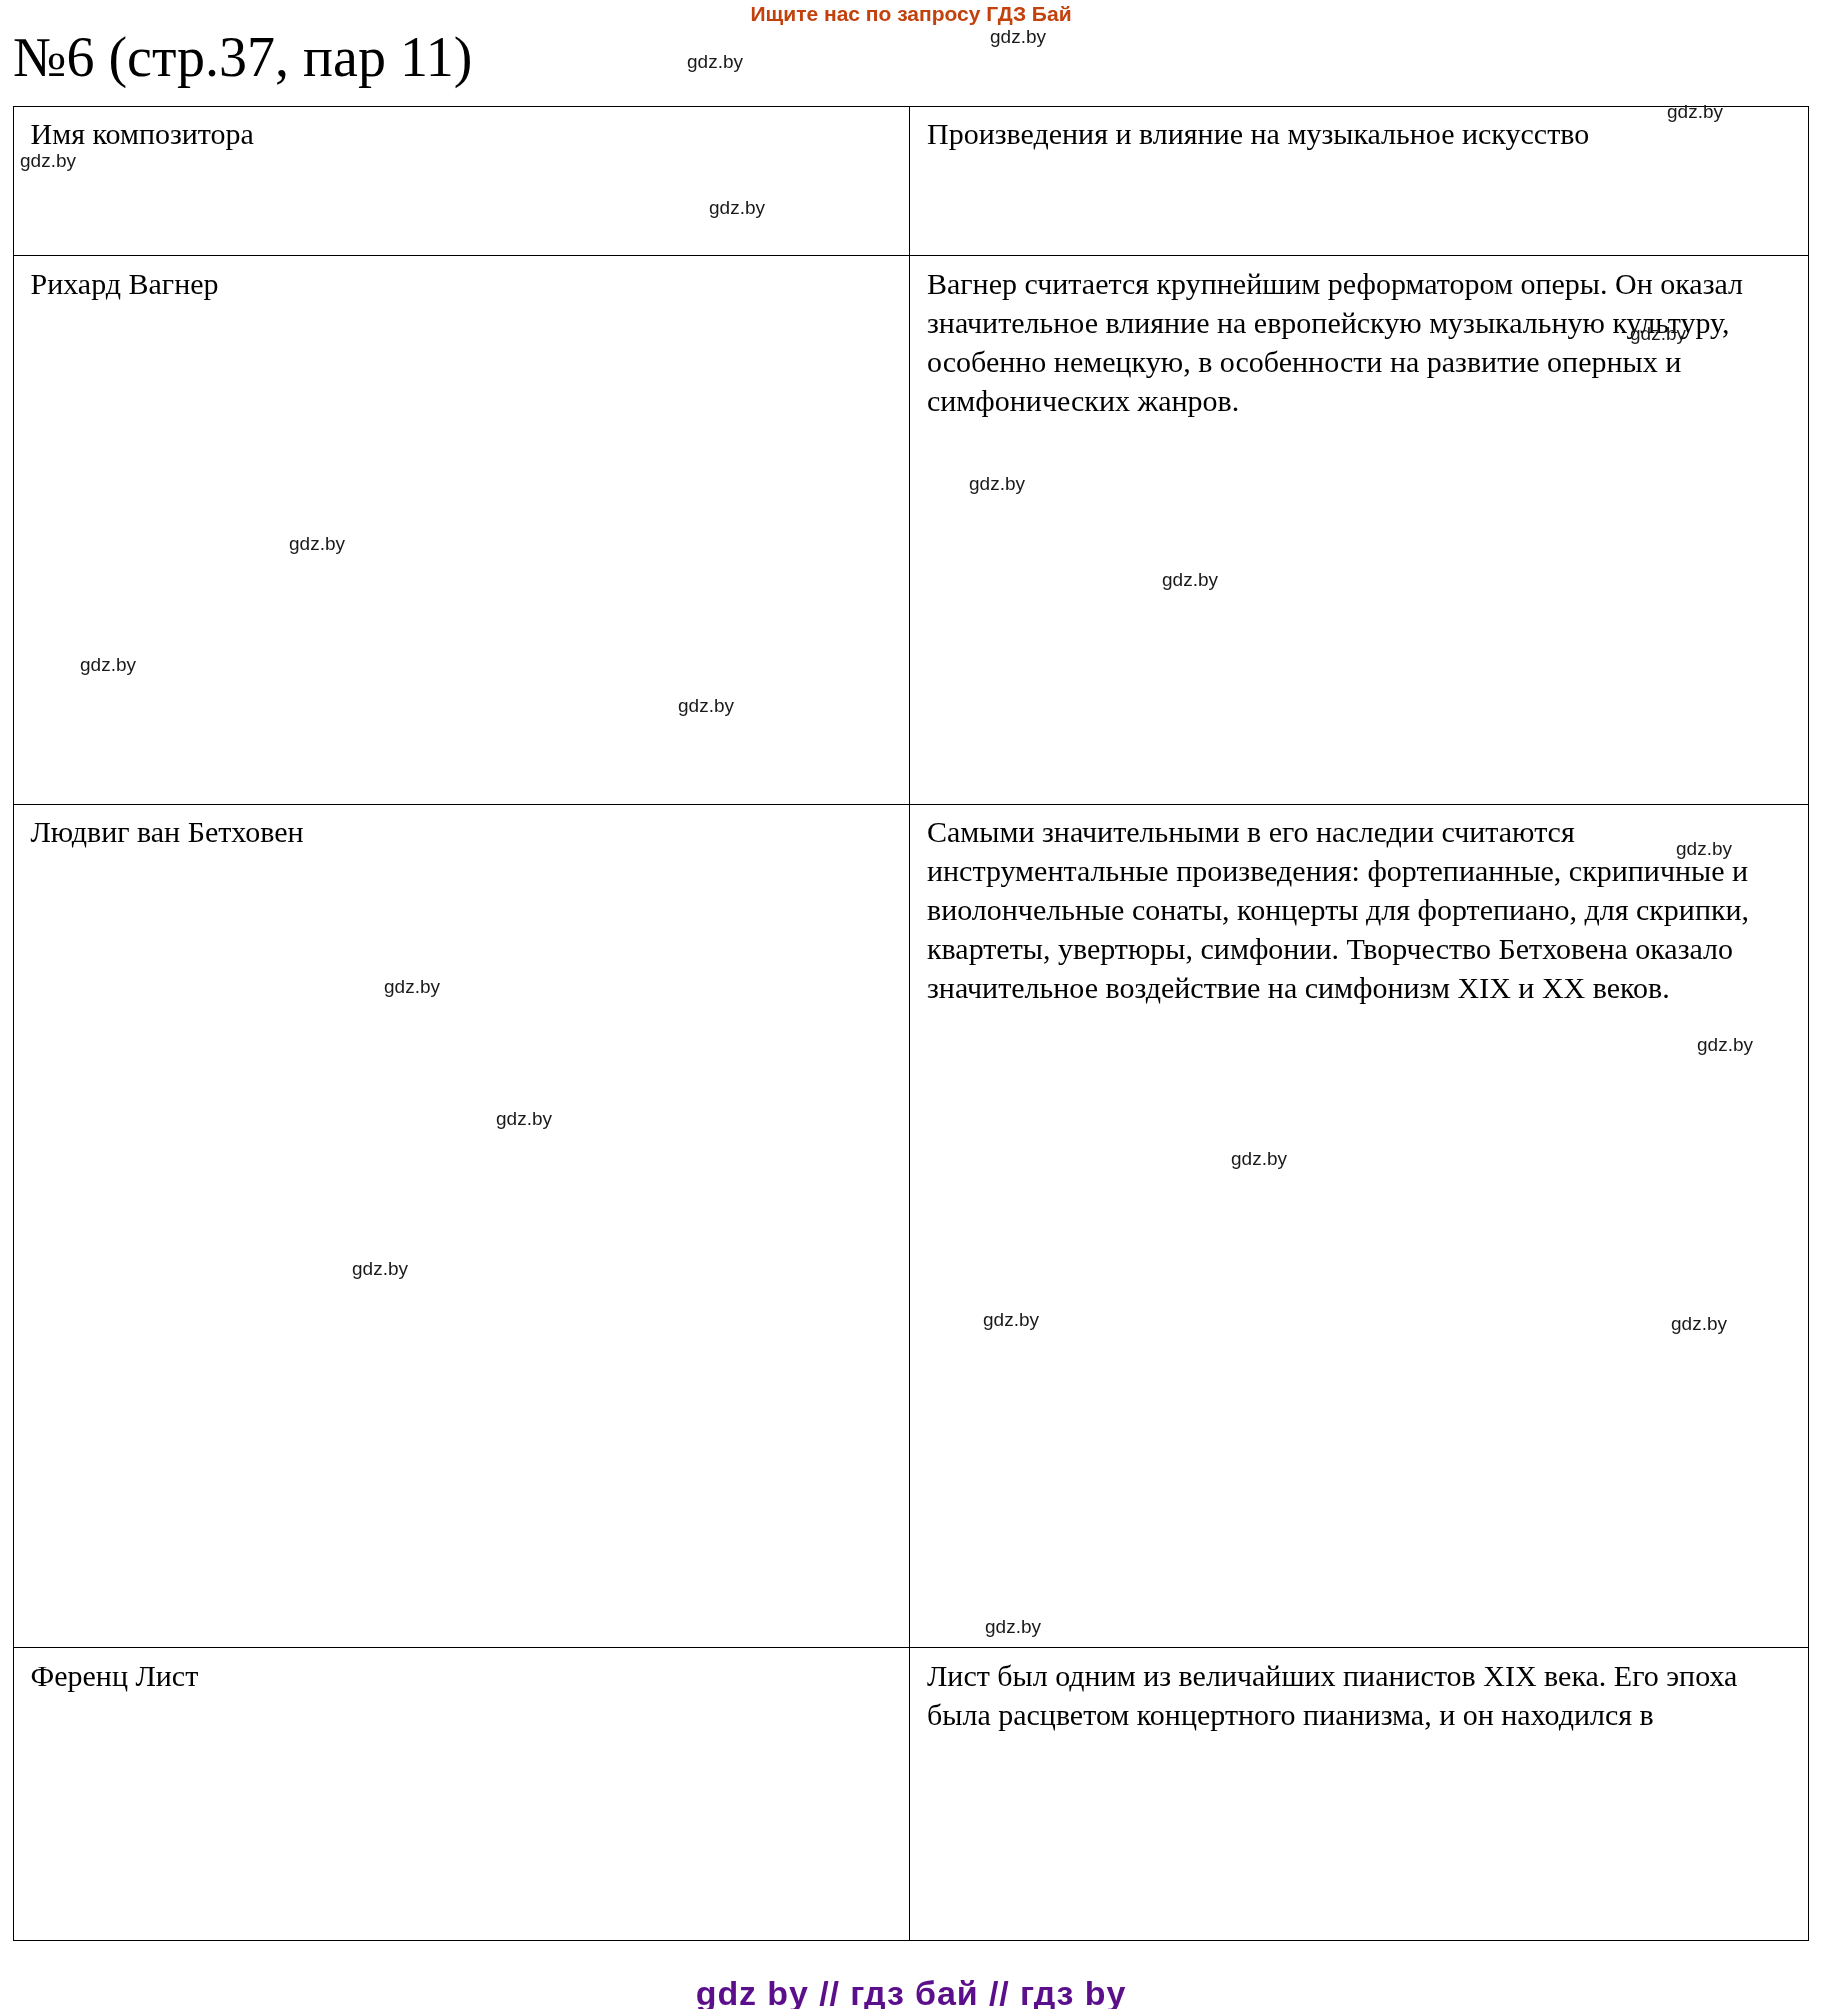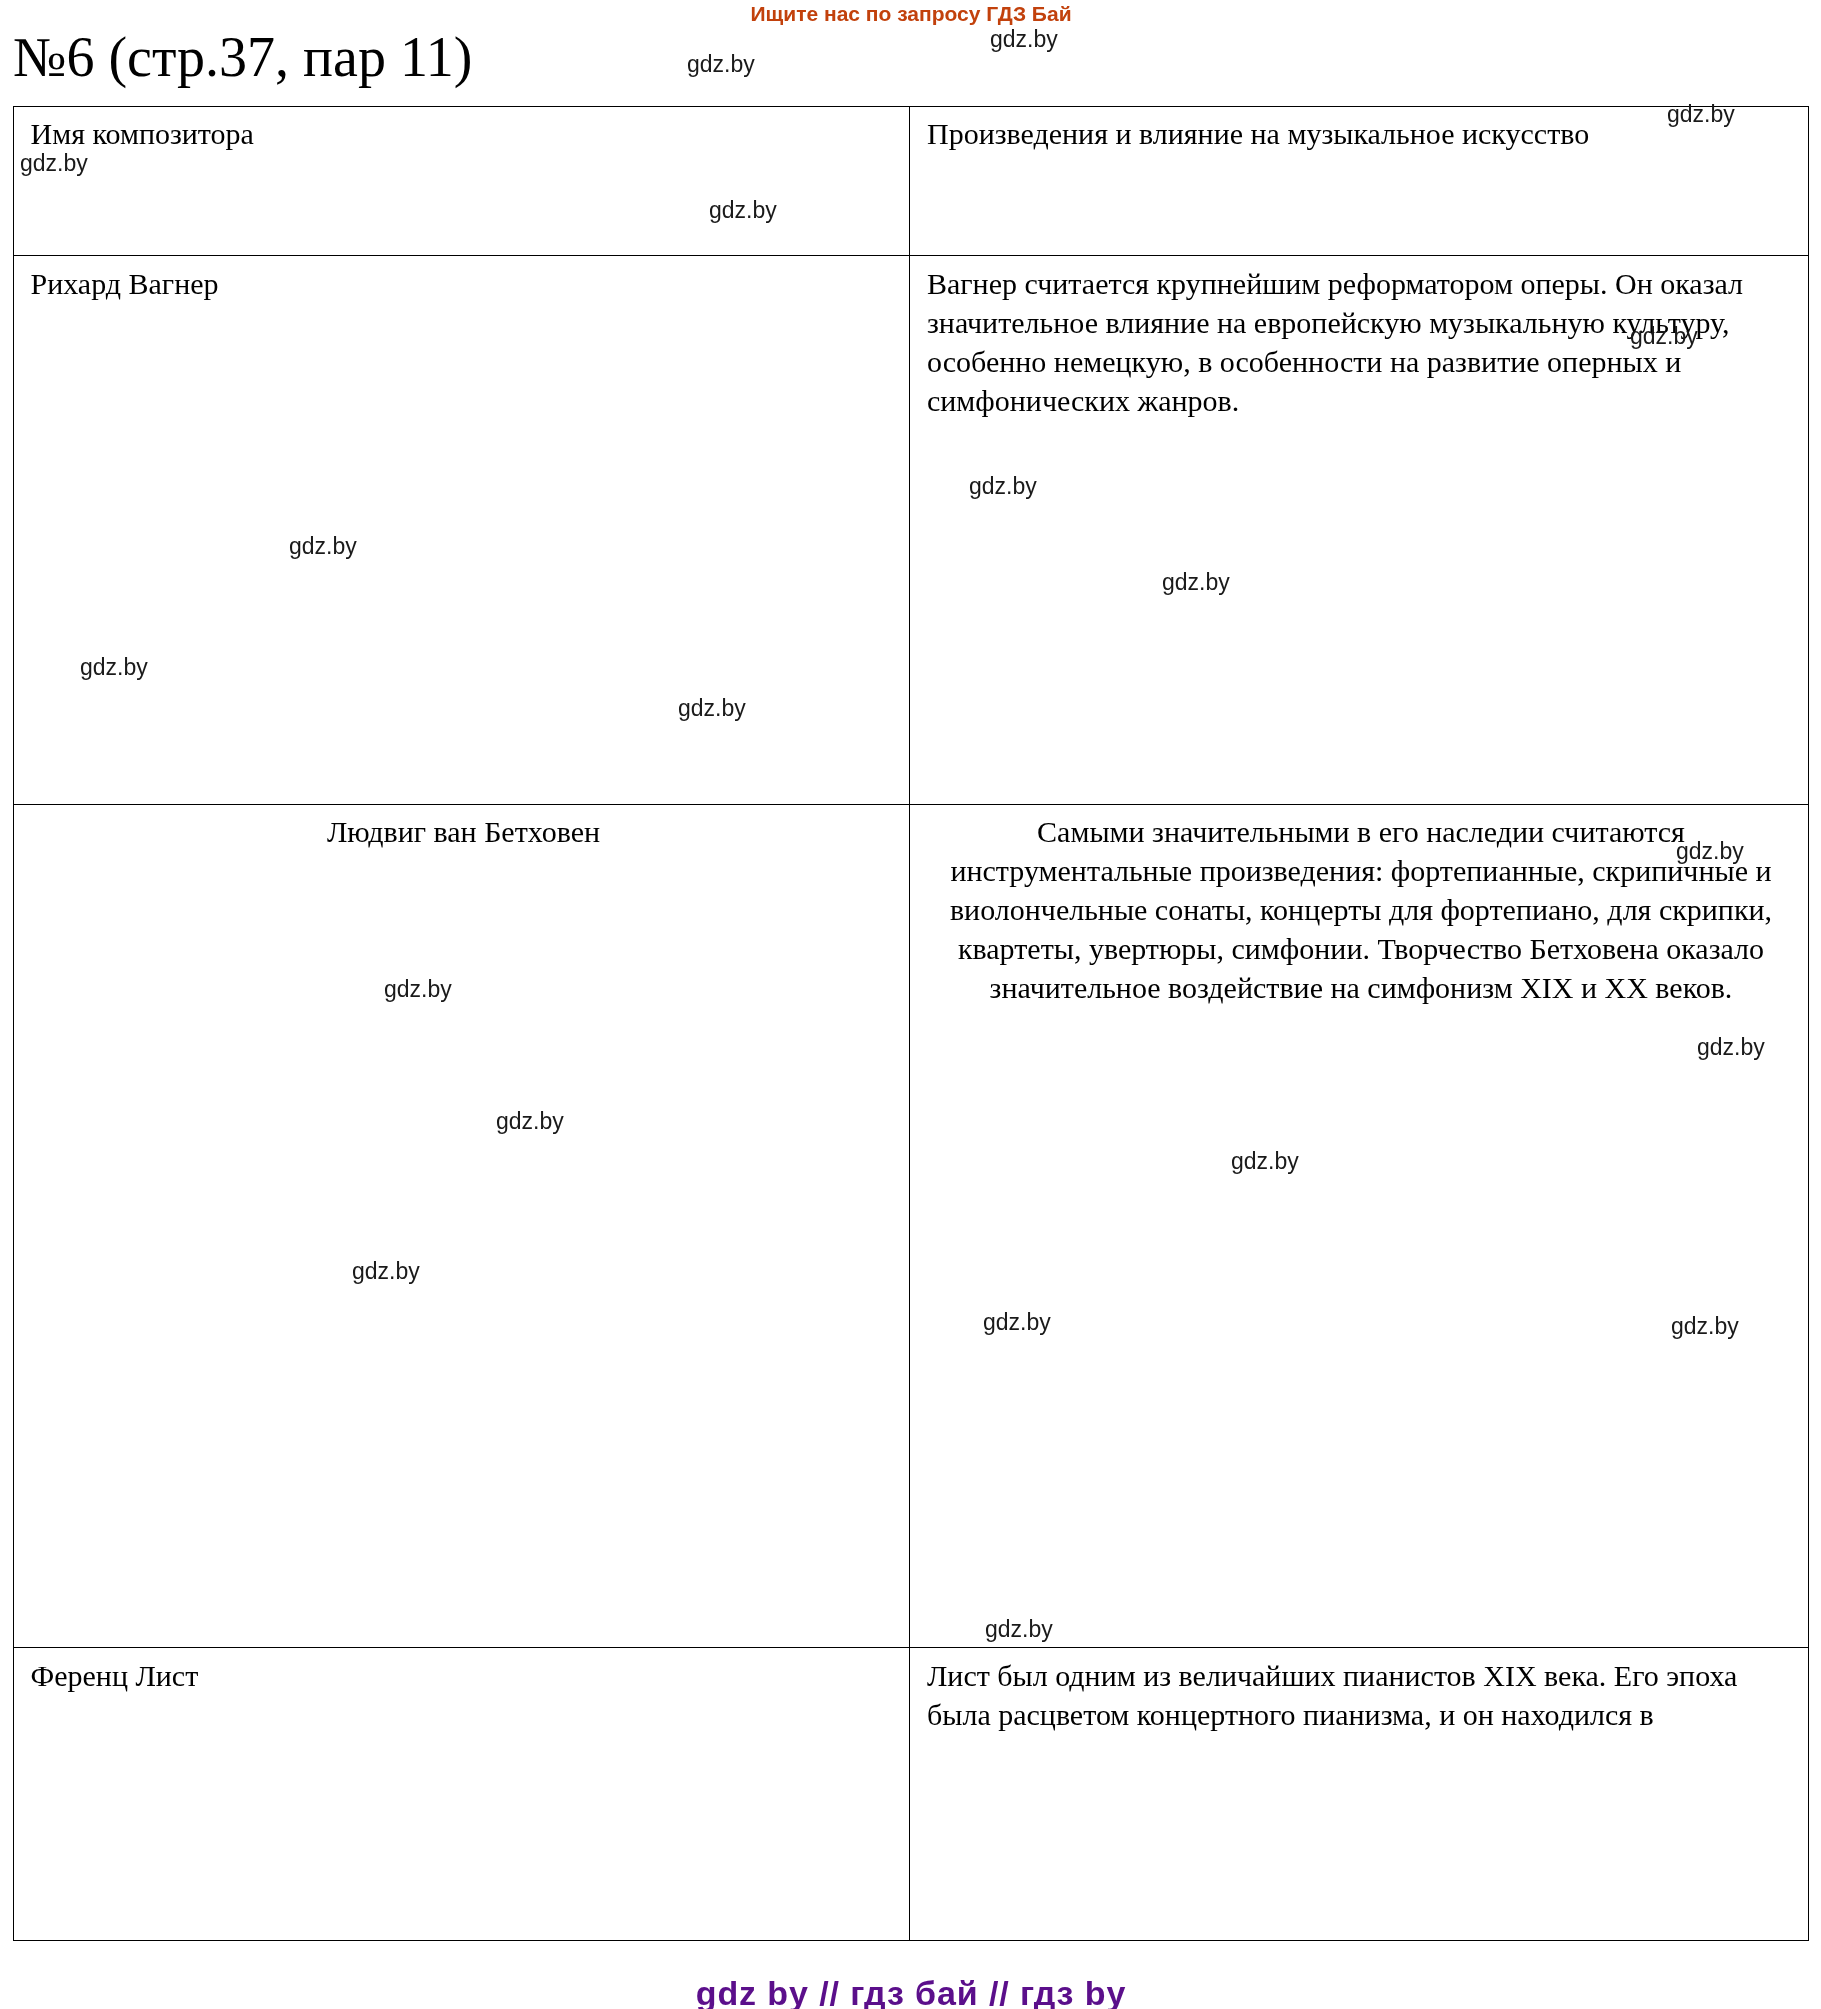--- a/index.html
+++ b/index.html
@@ -56,30 +56,30 @@
     padding: 7.3px 13px 9.2px 16.5px;
     font-family: "Liberation Serif", serif;
     font-size: 30px;
     line-height: 1.30;
   }
   .col-name  { width: 896px; }
   .col-works { width: 898px; }
 
   .row-head  td { height: 132px; }
   .row-wagner td { height: 531px; }
-  .row-beethoven td { height: 826px; text-align: center; }
+  .row-beethoven td { height: 826px; }
   .row-liszt td { height: 275px; }
 
   .cell-text { display: block; }
 
   
   .wm {
     position: absolute;
     font-family: "Liberation Sans", sans-serif;
-    font-size: 23px;
+    font-size: 19px;
     color: #1a1a1a;
     white-space: nowrap;
     pointer-events: none;
   }
 
   
   .footer {
     position: absolute;
     top: 1974px;
     left: 0;

